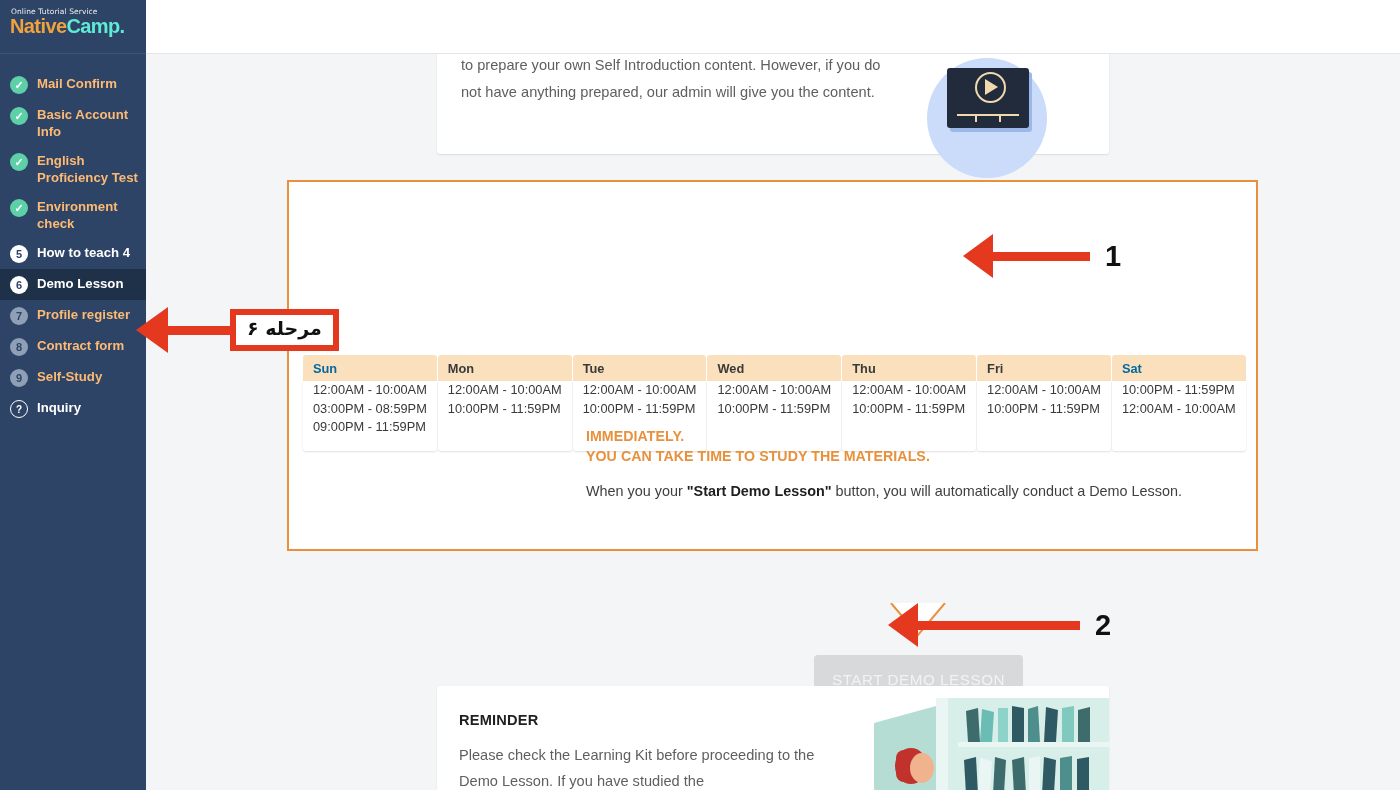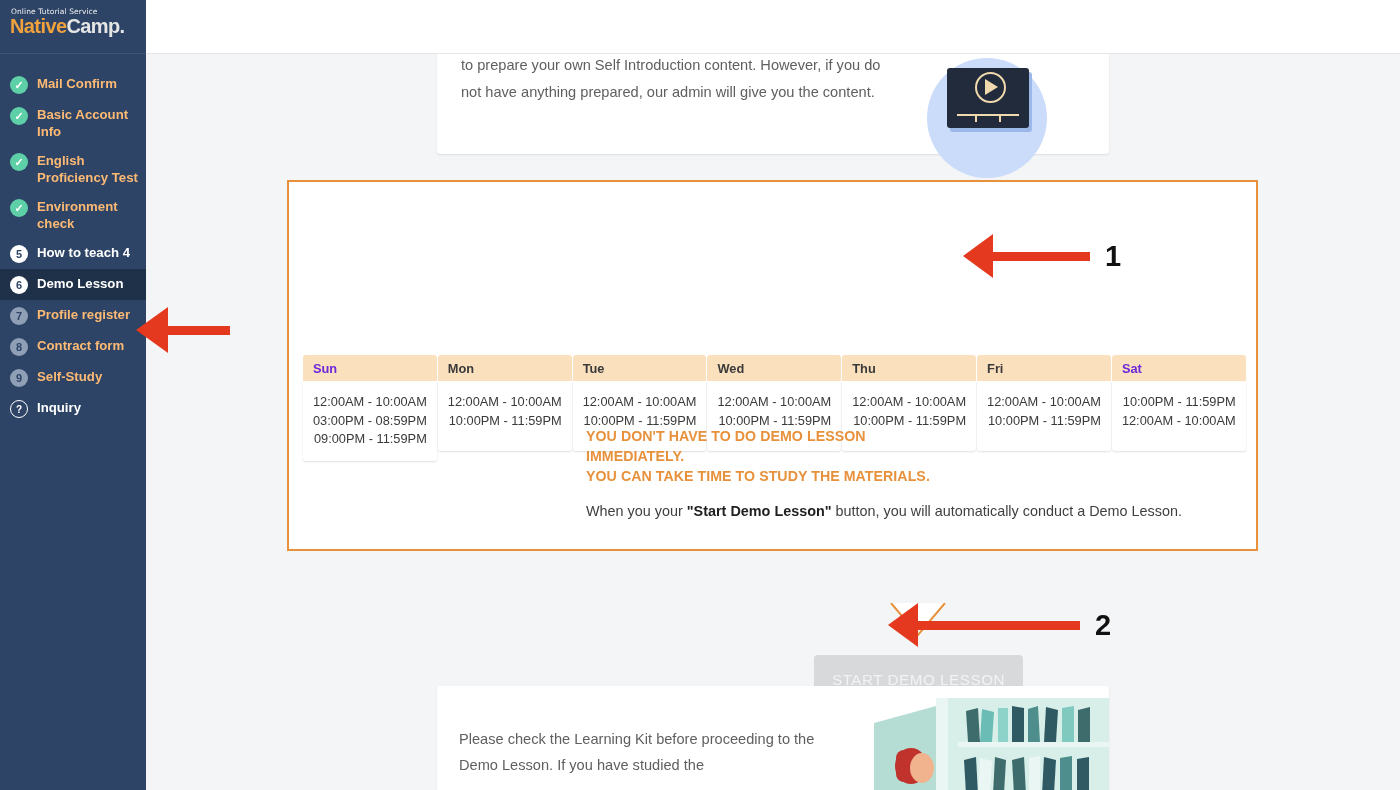--- a/index.html
+++ b/index.html
@@ -24,21 +24,21 @@
     padding: 7px 0 0 10px;
     border-bottom: 1px solid #3c537a;
   }
   .logo-tagline {
     font-size: 7.5px; color: #f0f0f0; letter-spacing: .1px;
     font-family: "DejaVu Sans", sans-serif;
     margin-left: 1px; margin-bottom: 0px;
   }
   .logo-main { font-size: 20px; font-weight: bold; letter-spacing: -0.6px; line-height: 1.05; }
   .logo-native { color: #f2a23c; }
-  .logo-camp { color: #e5e5e5; }
+  .logo-camp { color: #5eead4; }
 
   .nav { padding-top: 15px; }
   .nav-item {
     display: flex; align-items: flex-start;
     gap: 9px;
     padding: 6px 6px 6px 10px;
     min-height: 28px;
     cursor: pointer;
   }
   .nav-item.active { background: #1f3149; }
@@ -172,28 +172,27 @@
     display: flex; gap: 1px;
   }
   .day-col { flex: 1 1 0; }
   .day-head {
     background: #fae0bd; height: 26px;
     display: flex; align-items: center;
     padding-left: 10px;
     font-size: 12.8px; font-weight: bold; color: #3a3a3a;
     border-top-left-radius: 3px; border-top-right-radius: 3px;
   }
-  .day-head.weekend { color: #6d28d9; }
+  .day-head.weekend { color: #0369a1; }
   .day-body {
     background: #ffffff;
     border-radius: 0 0 3px 3px;
     box-shadow: 0 1px 2px rgba(0,0,0,.13);
     min-height: 70px;
-    padding: 12px 10px 12px 10px;
-    text-align: right;
+    padding: 0 10px 12px 10px;
   }
   .slot { font-size: 12.8px; color: #3a3a3a; line-height: 1.45; white-space: nowrap; }
 
   
   #notice { position: absolute; left: 297px; top: 244px; width: 620px; }
   .warn {
     color: #e8913c; font-weight: bold; font-size: 14.2px; line-height: 1.42;
     letter-spacing: .05px;
   }
   #notice .body {
@@ -400,37 +399,37 @@
           <div class="day-col">
             <div class="day-head weekend">Sat</div>
             <div class="day-body">
               <div class="slot">10:00PM - 11:59PM</div>
               <div class="slot">12:00AM - 10:00AM</div>
             </div>
           </div>
         </div>
 
       <div id="notice">
-        <div class="warn">YOU DON'T HAVE TO DO DEMO LESSON</div>
         <div class="warn">IMMEDIATELY.</div>
         <div class="warn">YOU CAN TAKE TIME TO STUDY THE MATERIALS.</div>
         <p class="body"><span>When you your </span><b>"Start Demo Lesson"</b><span> button, you will automatically conduct a Demo Lesson.</span></p>
       </div>
     </section>
 
     <div id="connector">
       <svg width="56" height="34" viewBox="0 0 56 34">
         <polyline points="1,0 28,32 55,0" fill="#ffffff" stroke="#e8913c" stroke-width="2"></polyline>
       </svg>
     </div>
 
     <button id="start-btn">START DEMO LESSON</button>
 
     <section id="reminder-card" class="card">
       <div id="reminder-left">
+        <div id="reminder-title">REMINDER</div>
         <div id="reminder-body">Please check the Learning Kit before proceeding to the Demo Lesson. If you have studied the</div>
       </div>
       <div id="shelf-illus">
         <svg width="235" height="130" viewBox="0 0 235 130">
           <rect x="0" y="0" width="235" height="130" fill="#ffffff"></rect>
           <polygon points="0,25 62,8 62,130 0,130" fill="#b6ddd4"></polygon>
           <rect x="62" y="0" width="12" height="130" fill="#e9f6f3"></rect>
           <rect x="74" y="0" width="161" height="130" fill="#d8efe9"></rect>
           <rect x="84" y="44" width="151" height="5" fill="#e9f6f3"></rect>
           <rect x="84" y="96" width="151" height="5" fill="#e9f6f3"></rect>
@@ -476,15 +475,16 @@
 
   <div class="anno arrow-row" id="anno-2">
     <div class="arrow-head"></div>
     <div class="arrow-tail"></div>
     <div class="anno-num">2</div>
   </div>
 
   <div class="anno" id="anno-3">
     <div class="arrow-head"></div>
     <div class="arrow-tail"></div>
+    <div class="label-box">مرحله ۶</div>
   </div>
 
 </div>
 
 </body></html>

